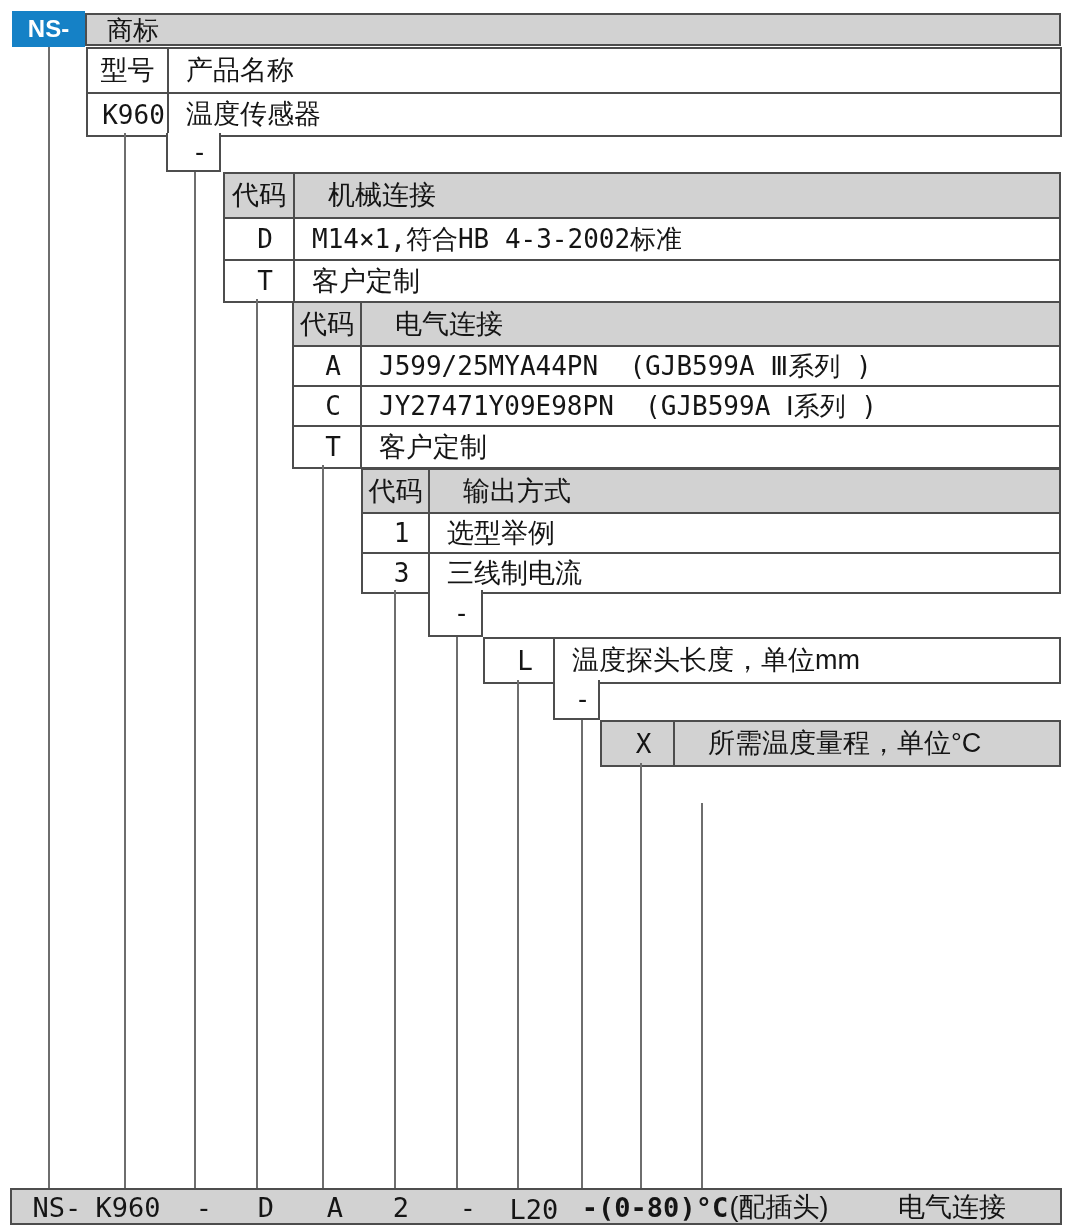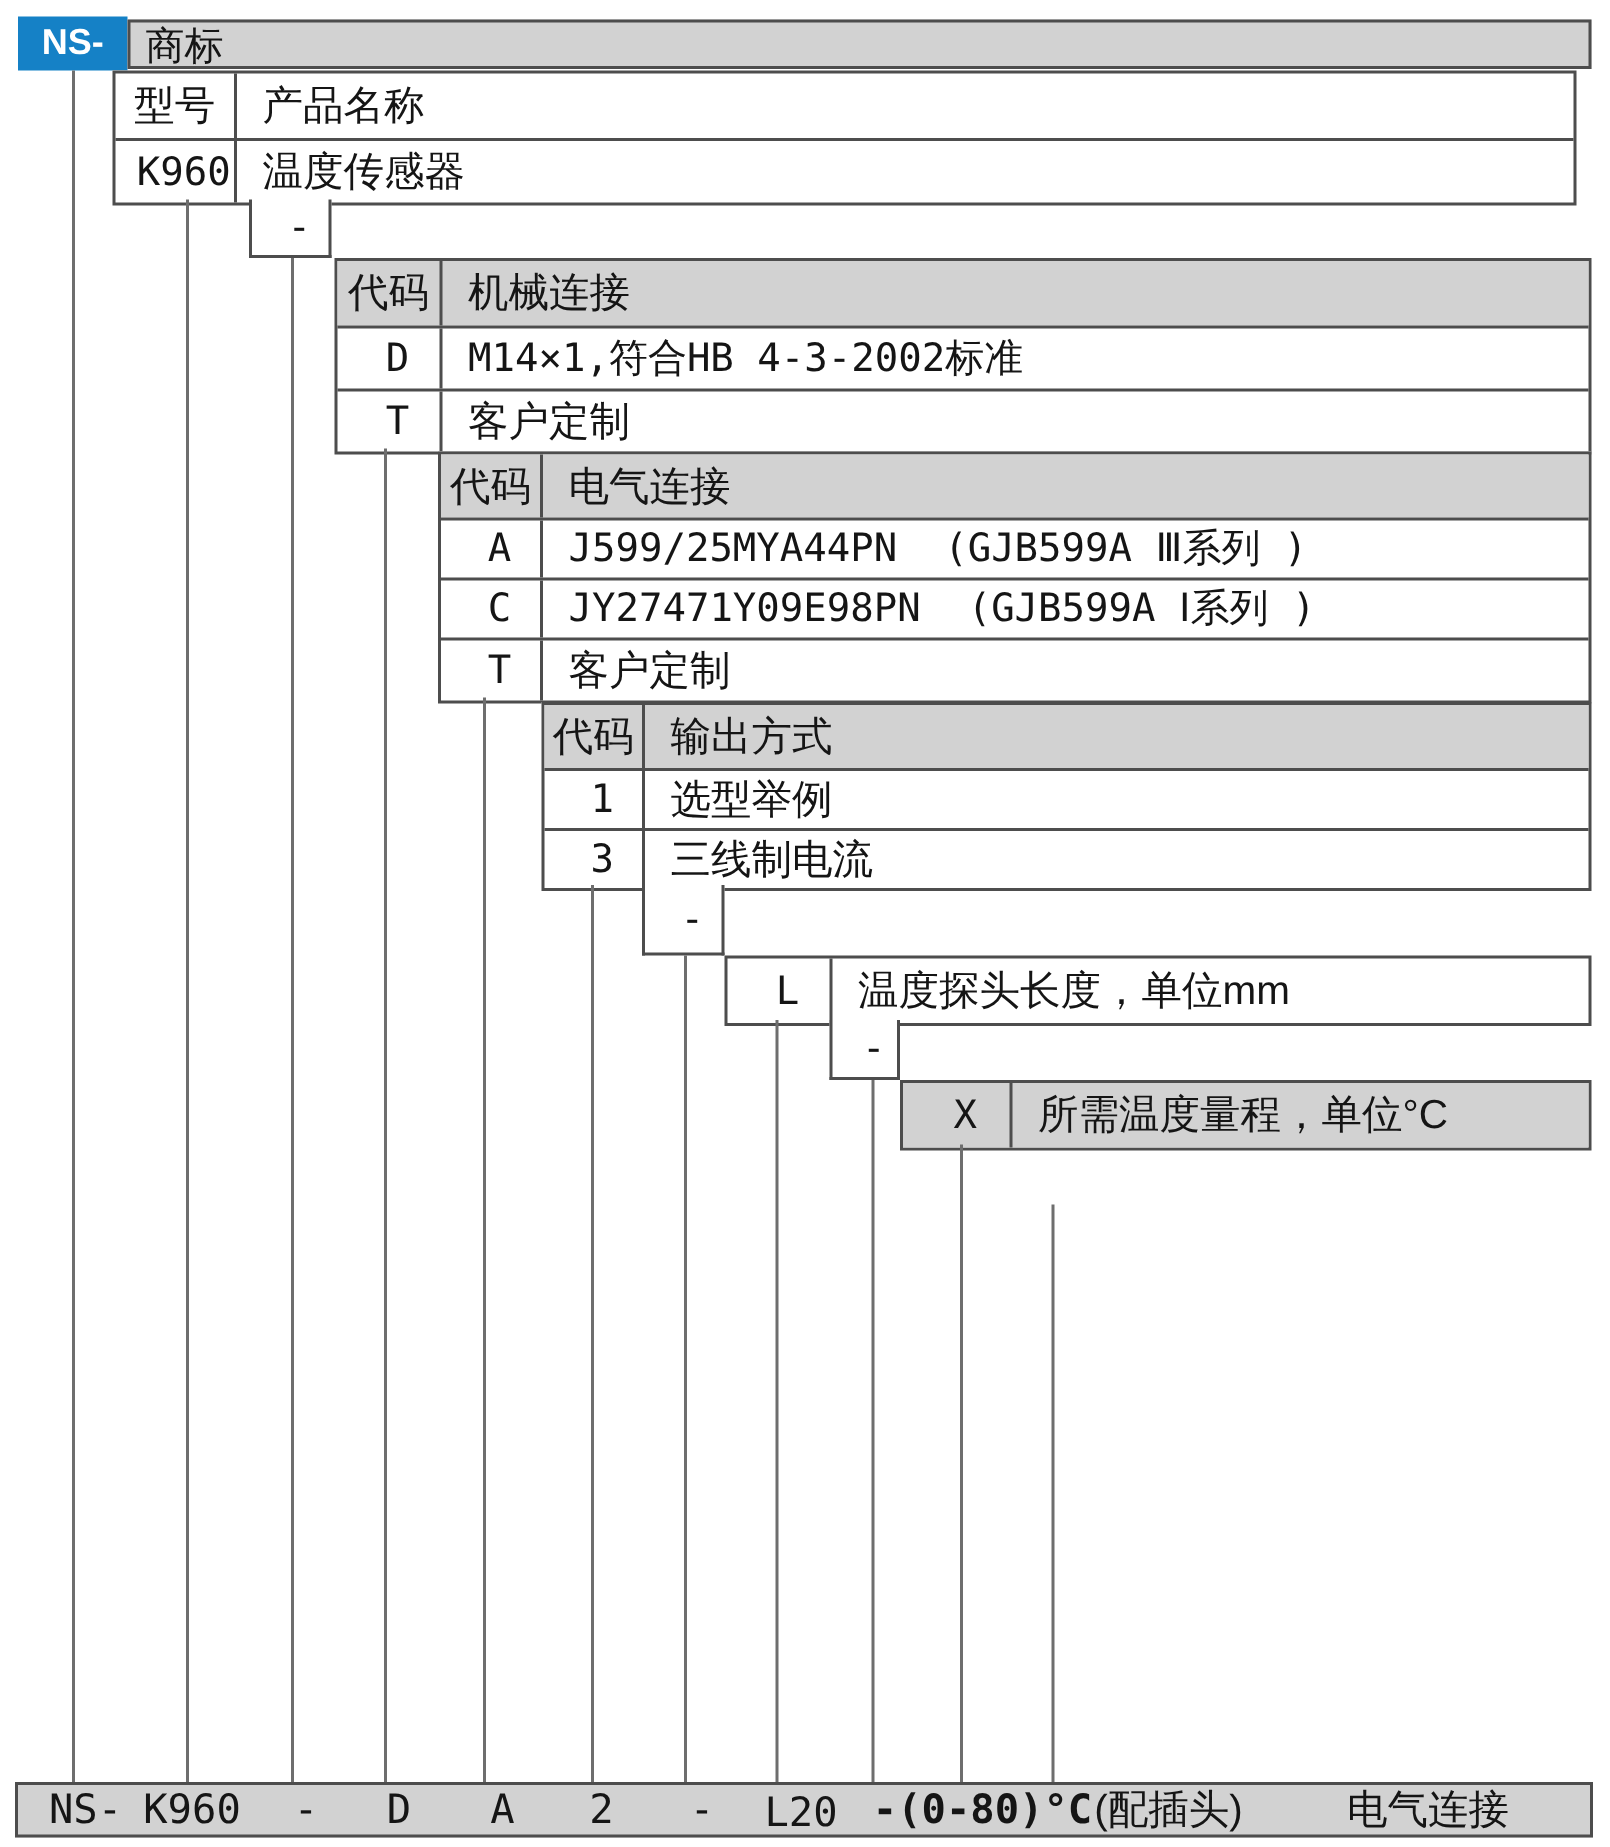--- a/index.html
+++ b/index.html
@@ -20,29 +20,29 @@
   .lat{font-family:"DejaVu Sans Mono","Liberation Mono",monospace;font-size:26px;padding-left:12px;}
   .brand-box{
     position:absolute;left:12px;top:11px;width:73px;height:36px;
     background:var(--blue);color:#fff;font-weight:bold;font-size:24px;
     display:flex;align-items:center;justify-content:center;box-sizing:border-box;
     font-family:"Liberation Sans","DejaVu Sans",sans-serif;
   }
   .tm-bar{
     position:absolute;left:85px;top:13px;width:976px;height:33px;
     background:var(--gray);border:2px solid var(--border);box-sizing:border-box;
-    display:flex;align-items:center;padding-left:10px;font-size:26px;
+    display:flex;align-items:center;padding-left:20px;font-size:26px;
   }
   .tbl{
     position:absolute;background:#fff;border:2px solid var(--border);
     box-sizing:border-box;
   }
   .trow{display:flex;box-sizing:border-box;border-top:2px solid var(--border);}
   .trow:first-child{border-top:0;}
-  .hdr{background:var(--gray);}
+  .hdr{background:var(--gray);gap:16px;}
   .code{
     flex:0 0 auto;display:flex;align-items:center;justify-content:center;
     border-right:2px solid var(--border);box-sizing:border-box;
   }
   .desc{flex:1;display:flex;align-items:center;padding-left:17px;white-space:pre;overflow:hidden;}
   .sep{
     position:absolute;background:#fff;border:2px solid var(--border);border-top:0;
     box-sizing:border-box;display:flex;align-items:center;justify-content:center;
   }
   .vline{position:absolute;width:2px;background:var(--line);}
@@ -61,21 +61,21 @@
 
 <div class="page">
 
   <div class="brand-box">
     <span>NS-</span>
   </div>
   <div class="tm-bar">
     <span>商标</span>
   </div>
 
-  <div class="tbl" style="left:75px;top:47px;width:976px;">
+  <div class="tbl" style="left:86px;top:47px;width:976px;">
     <div class="trow" style="height:43px;">
       <div class="code" style="width:81px;">型号</div>
       <div class="desc">产品名称</div>
     </div>
     <div class="trow" style="height:43px;">
       <div class="code lat" style="width:81px;">K960</div>
       <div class="desc">温度传感器</div>
     </div>
   </div>
 

